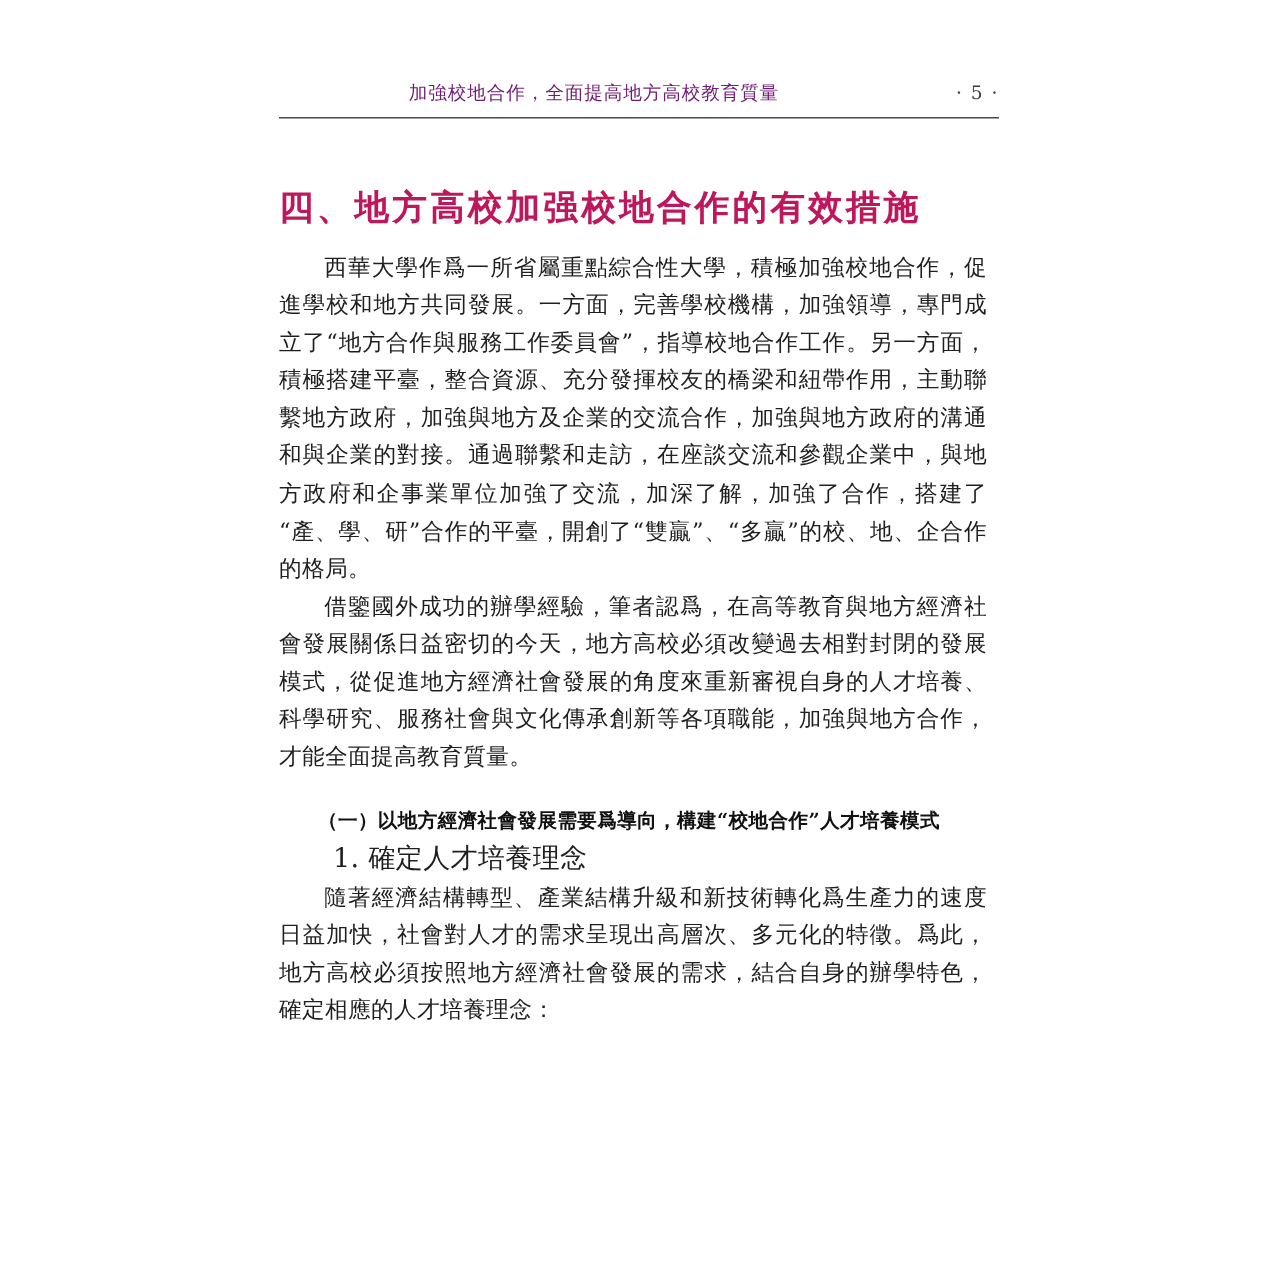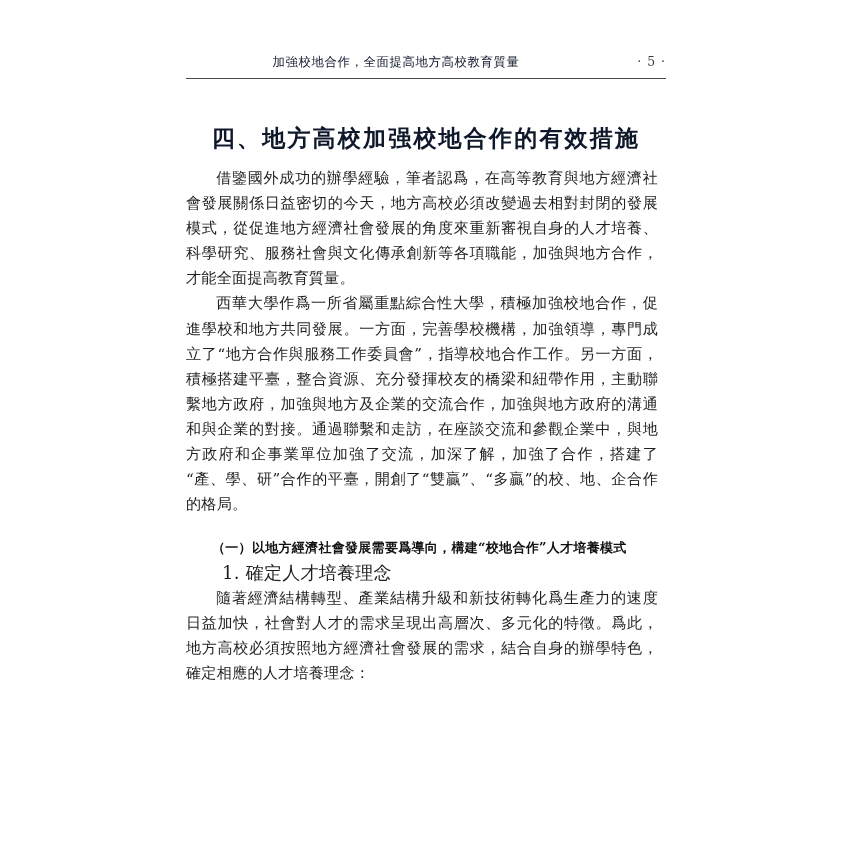--- a/index.html
+++ b/index.html
@@ -31,21 +31,21 @@
   }
 
   .running-head-title {
     position: absolute;
     left: 0;
     top: 0;
     width: 420px;
     text-align: center;
     font-size: 12.4px;
     letter-spacing: 0.6px;
-    color: #0f172a;
+    color: #701a75;
     white-space: nowrap;
   }
 
   .running-head-folio {
     position: absolute;
     right: 0;
     top: 0;
     font-size: 12.4px;
     letter-spacing: 1px;
     color: #3a3a3a;
@@ -60,25 +60,24 @@
     height: 1px;
     background: #4a4a4a;
   }
 
   
   .section-title {
     position: absolute;
     left: 186px;
     top: 108px;
     width: 480px;
-    text-align: center;
     font-size: 23px;
     font-weight: bold;
     letter-spacing: 2.2px;
-    color: #0f172a;
+    color: #be185d;
     white-space: nowrap;
   }
 
   
   .body-col {
     position: absolute;
     left: 186px;
     top: 166px;
     width: 472px;
   }
@@ -129,23 +128,23 @@
     <div class="running-head-title">加強校地合作，全面提高地方高校教育質量</div>
     <div class="running-head-folio">· 5 ·</div>
   </div>
 
   <div class="head-rule"></div>
 
   <h1 class="section-title">四、地方高校加强校地合作的有效措施</h1>
 
   <div class="body-col">
 
+    <p class="para">西華大學作爲一所省屬重點綜合性大學，積極加強校地合作，促進學校和地方共同發展。一方面，完善學校機構，加強領導，專門成立了“地方合作與服務工作委員會”，指導校地合作工作。另一方面，積極搭建平臺，整合資源、充分發揮校友的橋梁和紐帶作用，主動聯繫地方政府，加強與地方及企業的交流合作，加強與地方政府的溝通和與企業的對接。通過聯繫和走訪，在座談交流和參觀企業中，與地方政府和企事業單位加強了交流，加深了解，加強了合作，搭建了“產、學、研”合作的平臺，開創了“雙贏”、“多贏”的校、地、企合作的格局。</p>
+
     <p class="para">借鑒國外成功的辦學經驗，筆者認爲，在高等教育與地方經濟社會發展關係日益密切的今天，地方高校必須改變過去相對封閉的發展模式，從促進地方經濟社會發展的角度來重新審視自身的人才培養、科學研究、服務社會與文化傳承創新等各項職能，加強與地方合作，才能全面提高教育質量。</p>
-
-    <p class="para">西華大學作爲一所省屬重點綜合性大學，積極加強校地合作，促進學校和地方共同發展。一方面，完善學校機構，加強領導，專門成立了“地方合作與服務工作委員會”，指導校地合作工作。另一方面，積極搭建平臺，整合資源、充分發揮校友的橋梁和紐帶作用，主動聯繫地方政府，加強與地方及企業的交流合作，加強與地方政府的溝通和與企業的對接。通過聯繫和走訪，在座談交流和參觀企業中，與地方政府和企事業單位加強了交流，加深了解，加強了合作，搭建了“產、學、研”合作的平臺，開創了“雙贏”、“多贏”的校、地、企合作的格局。</p>
 
 
     <div class="gap-before-subhead"></div>
 
     <p class="subhead">（一）以地方經濟社會發展需要爲導向，構建“校地合作”人才培養模式</p>
 
 
     <p class="numhead">1. 確定人才培養理念</p>
 
     <p class="para">隨著經濟結構轉型、產業結構升級和新技術轉化爲生產力的速度日益加快，社會對人才的需求呈現出高層次、多元化的特徵。爲此，地方高校必須按照地方經濟社會發展的需求，結合自身的辦學特色，確定相應的人才培養理念：</p>

